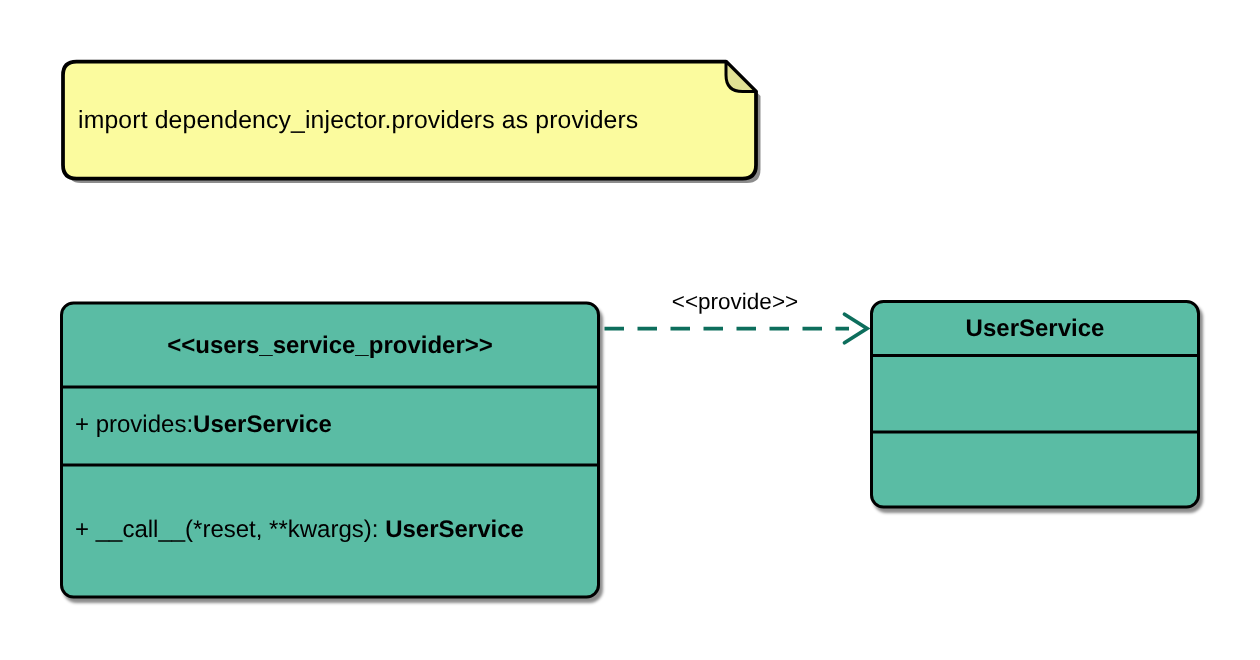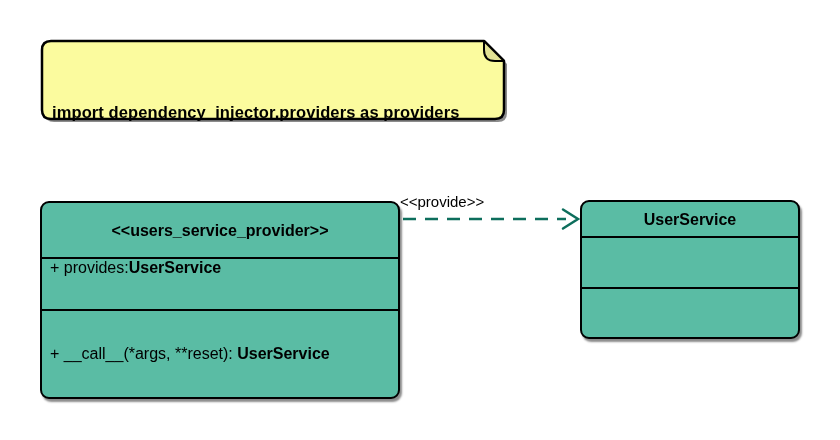--- a/index.html
+++ b/index.html
@@ -16,25 +16,24 @@
   .connector-layer {
     position: absolute; left: 0; top: 0; width: 840px; height: 440px;
     pointer-events: none;
   }
 
   
   .note-text {
     position: absolute;
     left: 52px; top: 40px; width: 440px; height: 80px;
     display: flex; align-items: center;
-    font-weight: bold;
+    font-weight: normal;
     font-size: 16.5px;
     letter-spacing: 0.1px;
     white-space: nowrap;
-    margin-top: 32px;
   }
 
   
   .uml-class {
     position: absolute;
     background: #5ABCA4;
     border: 2.5px solid #000;
     border-radius: 9px;
     box-shadow: 2px 3px 2px rgba(0,0,0,0.45);
     display: flex; flex-direction: column;
@@ -49,42 +48,42 @@
     font-weight: bold;
     text-align: center;
     line-height: 23px;
   }
   .provider-box .cls-header { height: 56px; }
   .service-box  .cls-header { height: 36px; }
 
   .cls-attrs {
     height: 52px;
     border-bottom: 2px solid #000;
-    display: flex; align-items: flex-start;
+    display: flex; align-items: center;
     padding-left: 8px;
     white-space: nowrap;
   }
   .cls-methods {
     flex: 1;
     display: flex; flex-direction: column; justify-content: center;
     padding-left: 8px;
     line-height: 22px;
     white-space: nowrap;
   }
   .compartment-empty { border-bottom: 2px solid #000; }
   .service-box .row-mid { height: 51px; }
   .service-box .row-bottom { flex: 1; border-bottom: none; }
 
   .bold-type { font-weight: bold; }
 
   
   .provide-label {
     position: absolute;
     left: 400px; top: 193px; width: 180px;
-    text-align: left;
+    text-align: center;
     font-size: 15px;
     white-space: nowrap;
   }
 </style>
 </head>
 <body>
 
 <div class="canvas">
 
   <svg class="connector-layer" width="840" height="440" viewBox="0 0 840 440">
@@ -107,21 +106,21 @@
   <div class="uml-class provider-box">
     <div class="cls-header">
       <div>&lt;&lt;users_service_provider&gt;&gt;</div>
     </div>
     <div class="cls-attrs">
       <span>+ provides: </span>
         <span class="bold-type">UserService</span>
     </div>
     <div class="cls-methods">
       <div>
-        <span>+ __call__(*args, **reset): </span><span class="bold-type">UserService</span>
+        <span>+ __call__(*reset, **kwargs): </span><span class="bold-type">UserService</span>
       </div>
     </div>
   </div>
 
   <div class="uml-class service-box">
     <div class="cls-header">
       <div>UserService</div>
     </div>
     <div class="compartment-empty row-mid"></div>
     <div class="compartment-empty row-bottom"></div>

